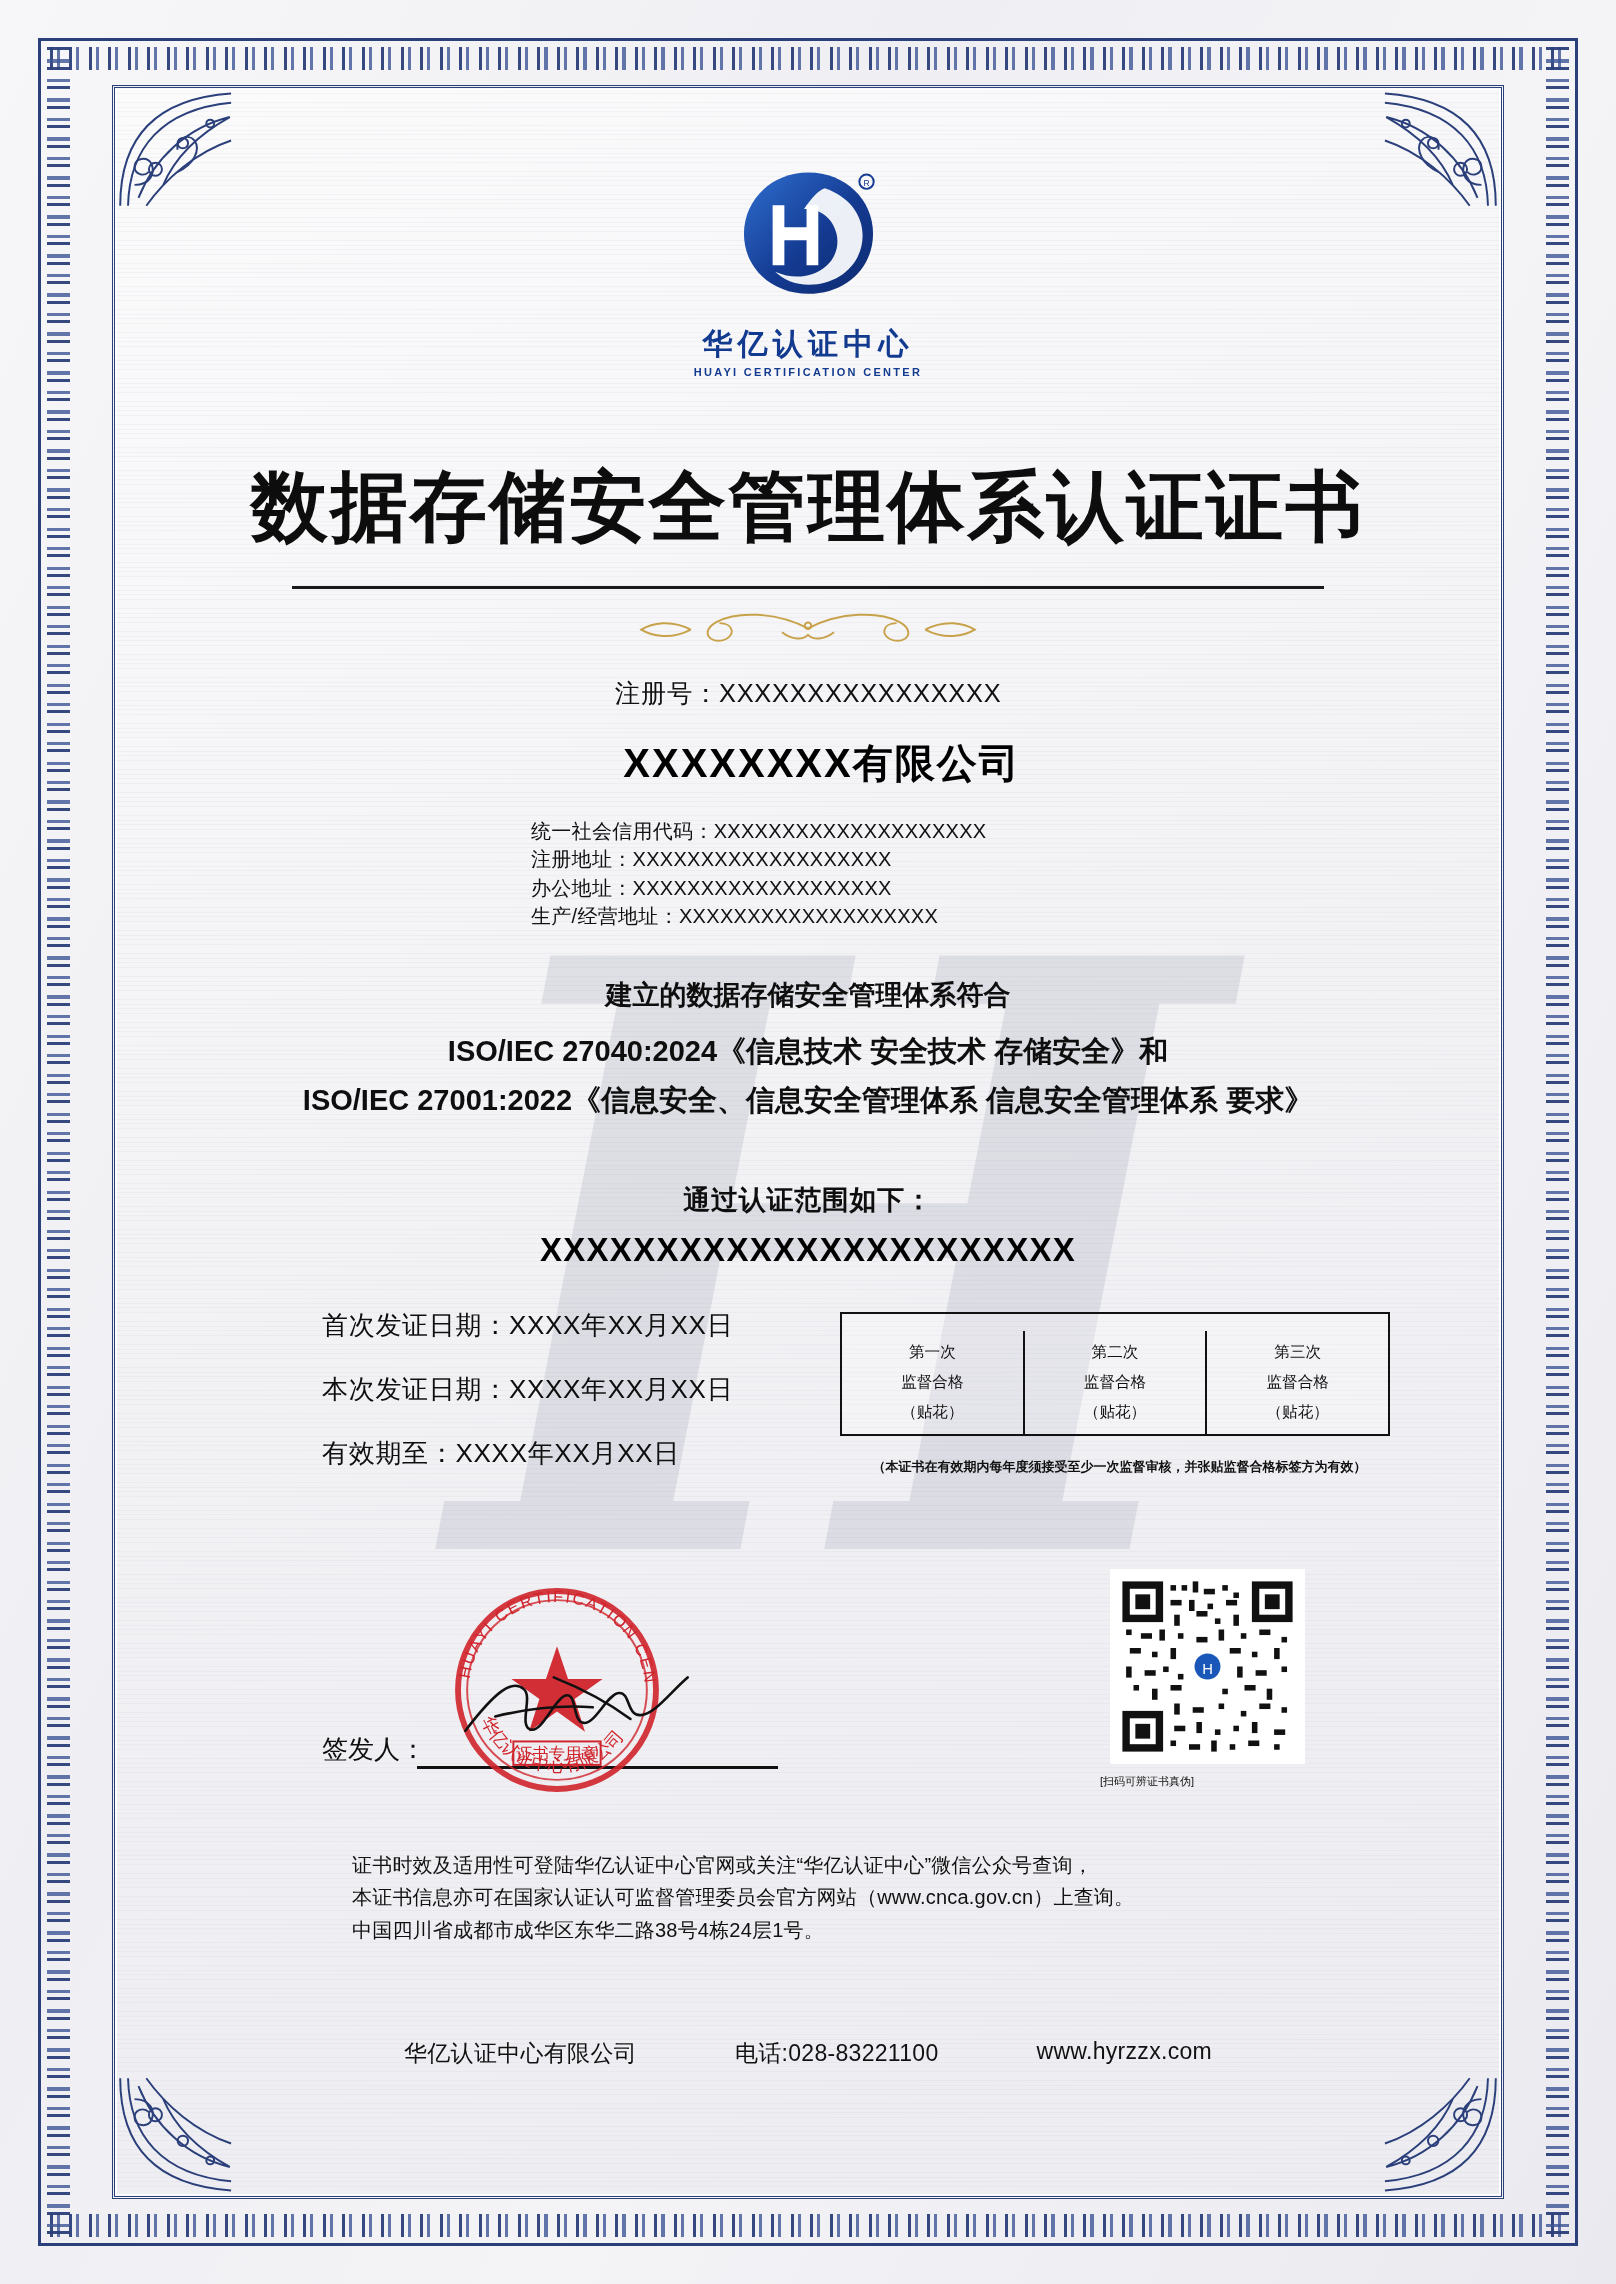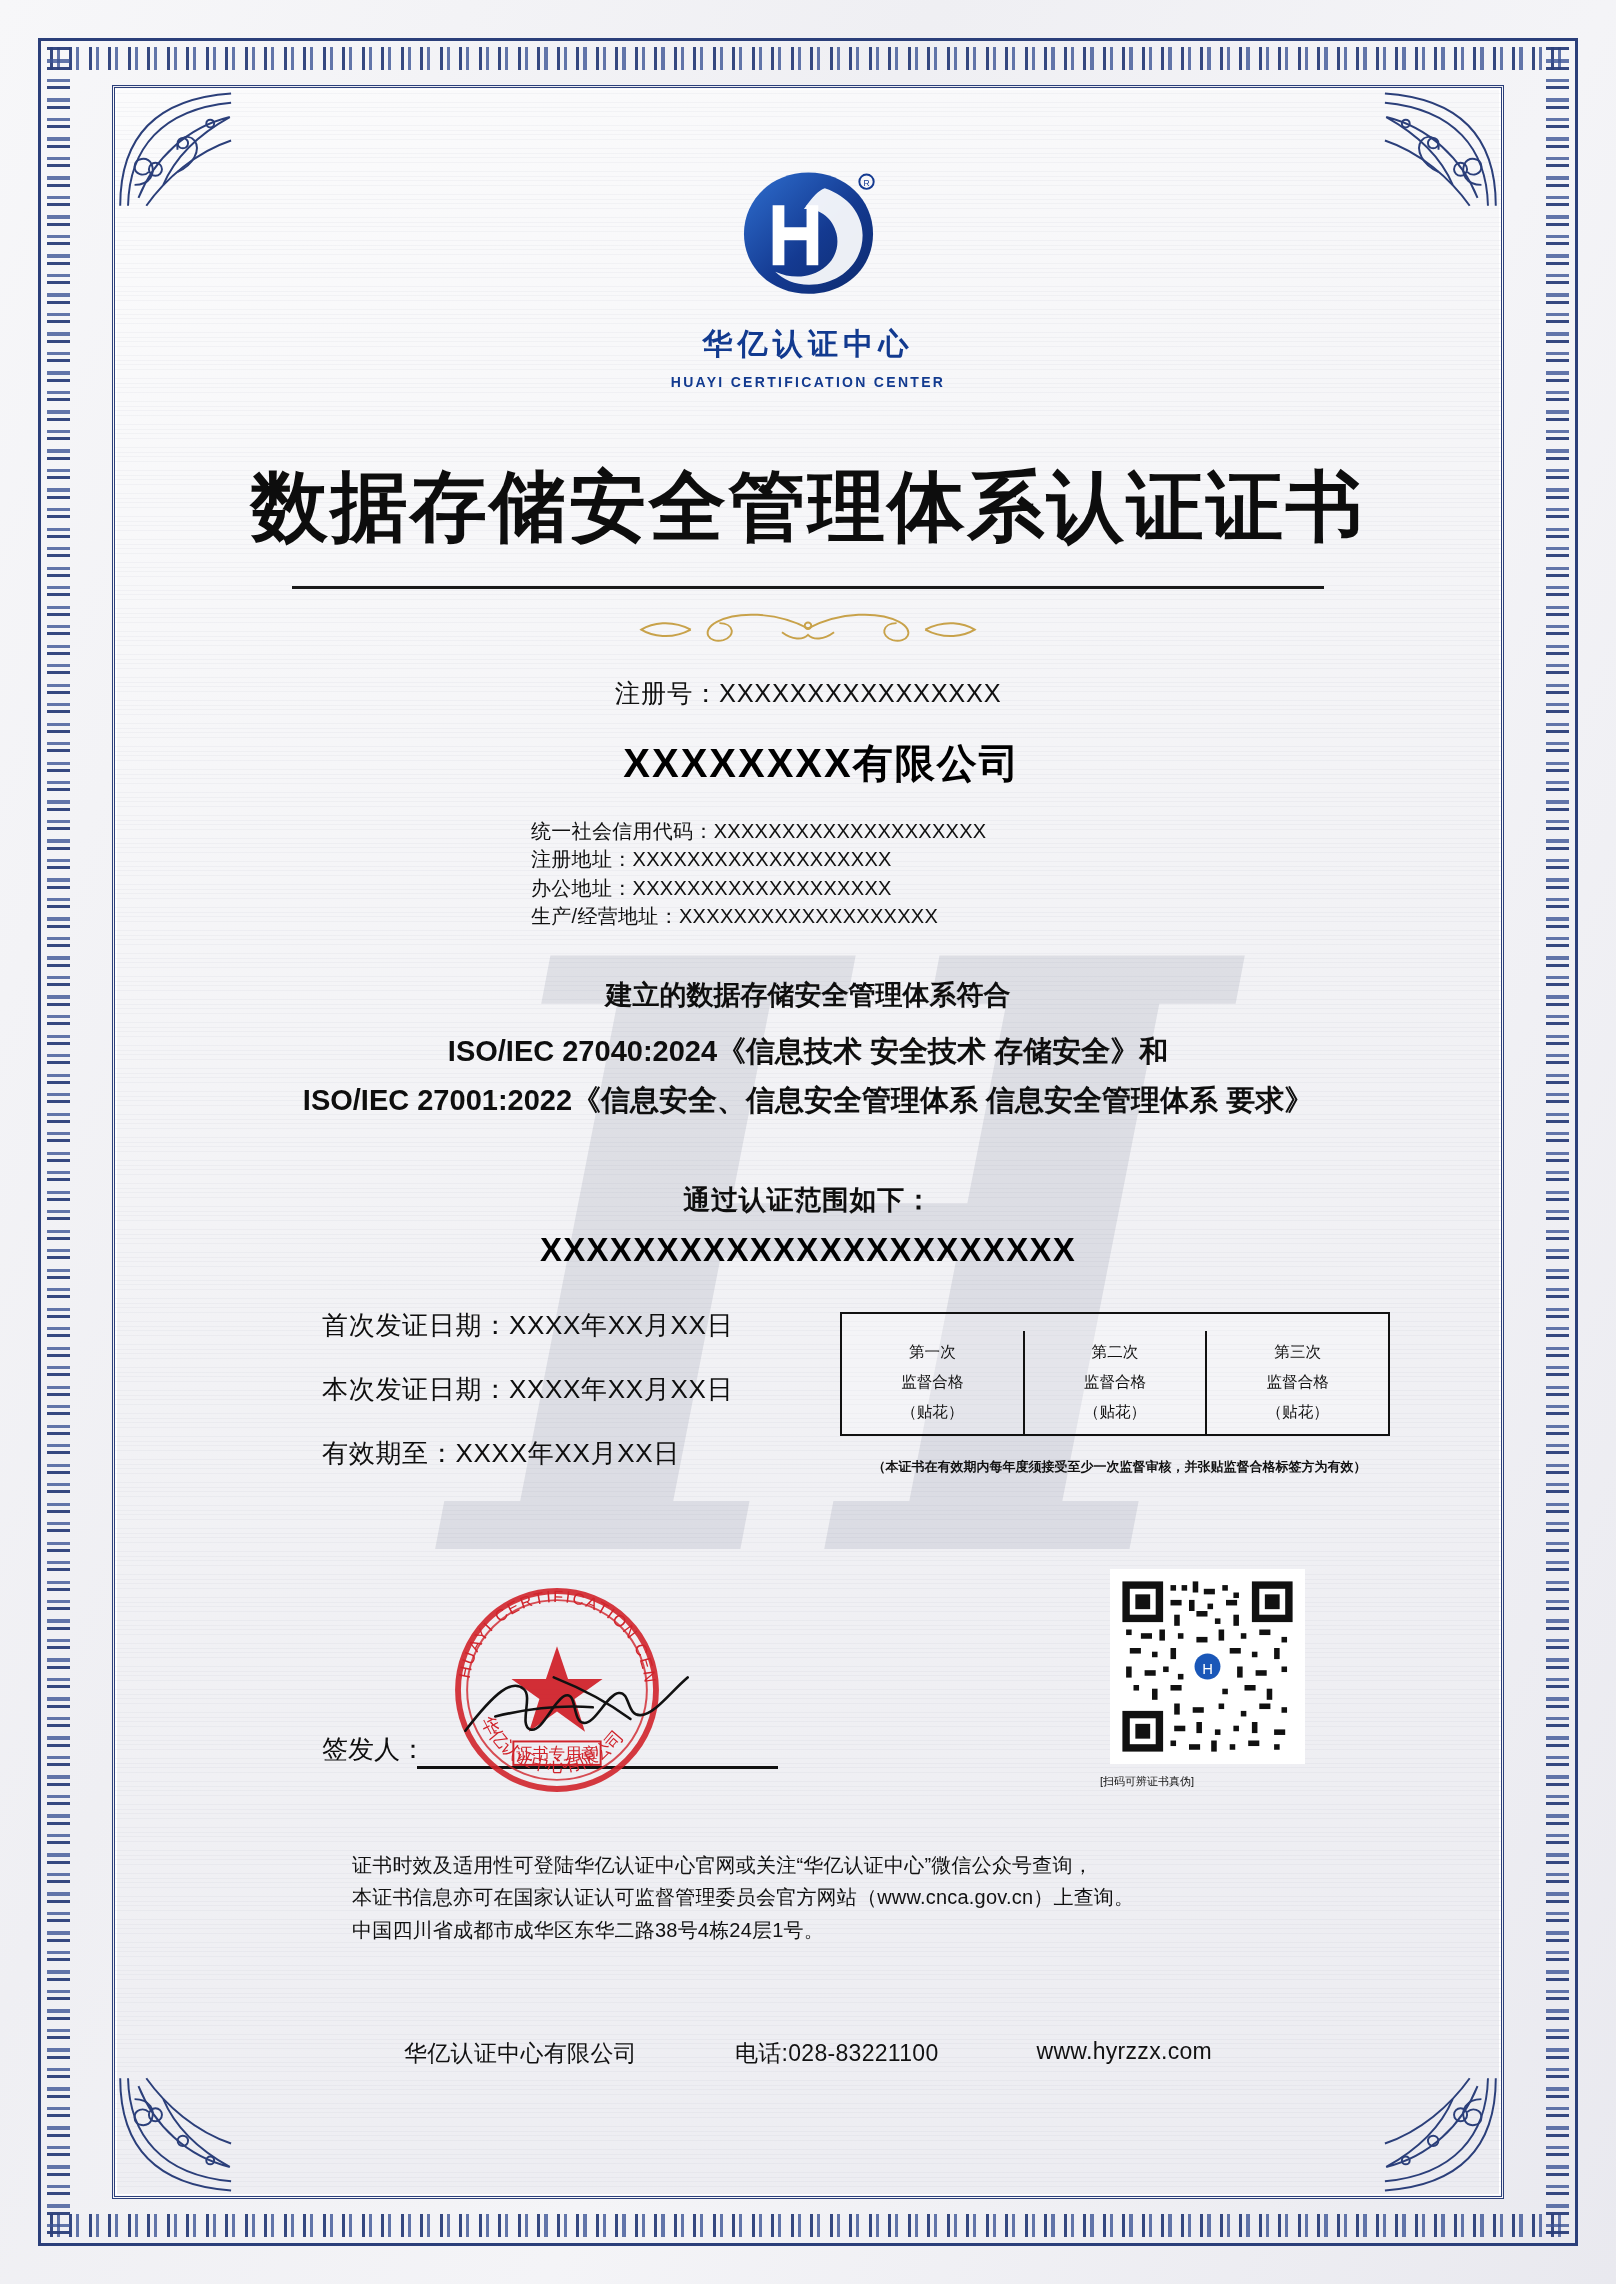--- a/index.html
+++ b/index.html
@@ -83,21 +83,21 @@
   
   .logo-wrap{position:absolute;left:0;right:0;top:166px;text-align:center;}
   .logo-mark{
     position:relative;width:163px;height:137px;margin:0 auto;
   }
   .logo-text-cn{
     margin-top:21px;font-size:30px;letter-spacing:5.2px;color:#123a8f;font-weight:700;
     font-family:"DejaVu Sans","Liberation Sans",sans-serif;
   }
   .logo-text-en{
-    margin-top:9px;font-size:14px;letter-spacing:2.3px;color:#123a8f;font-weight:700;
+    margin-top:1px;font-size:11px;letter-spacing:2.3px;color:#123a8f;font-weight:700;
   }
 
   
   .title{
     position:absolute;left:0;right:0;top:456px;text-align:center;
     font-size:77px;font-weight:700;color:#0d0d0d;letter-spacing:2.6px;
     font-family:"DejaVu Sans","Liberation Sans",sans-serif;
     white-space:nowrap;
   }
   .title-rule{

